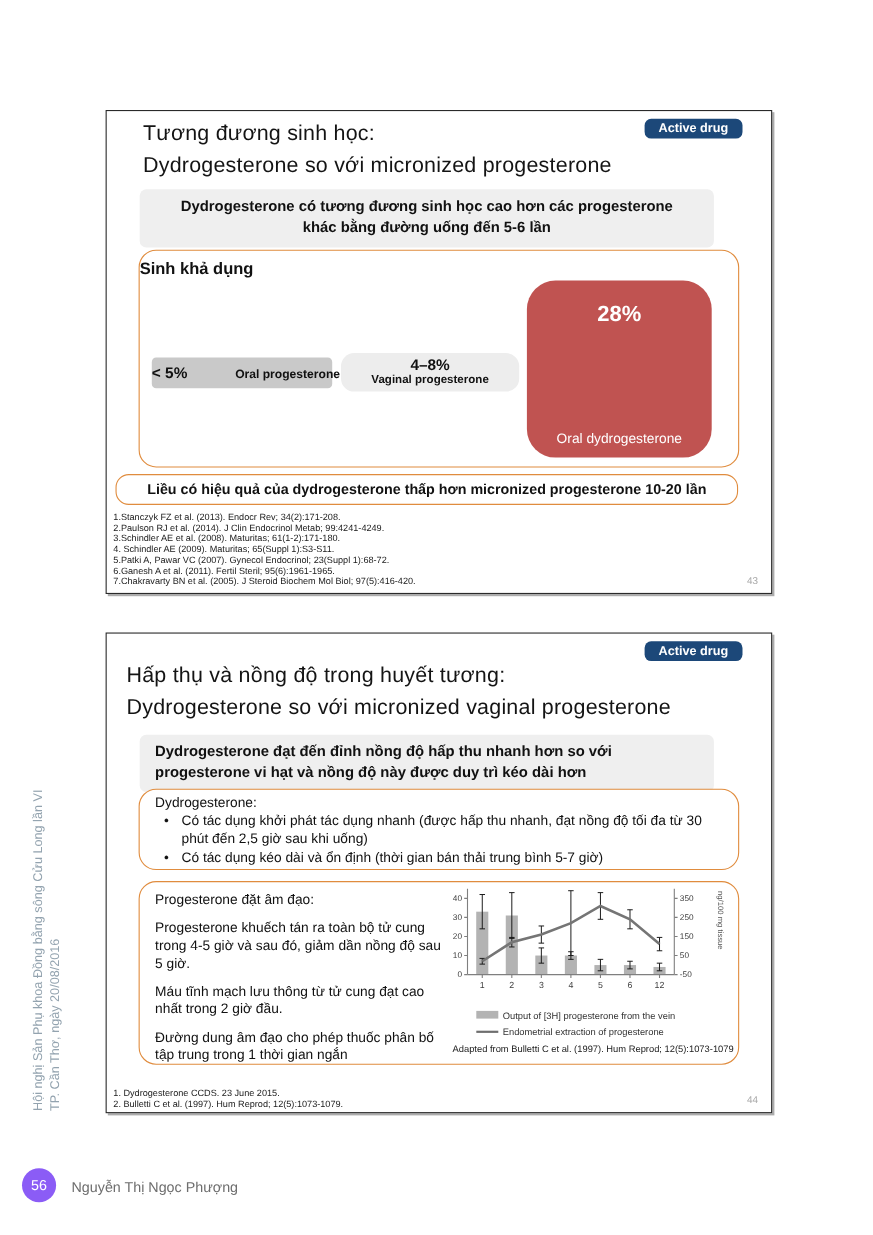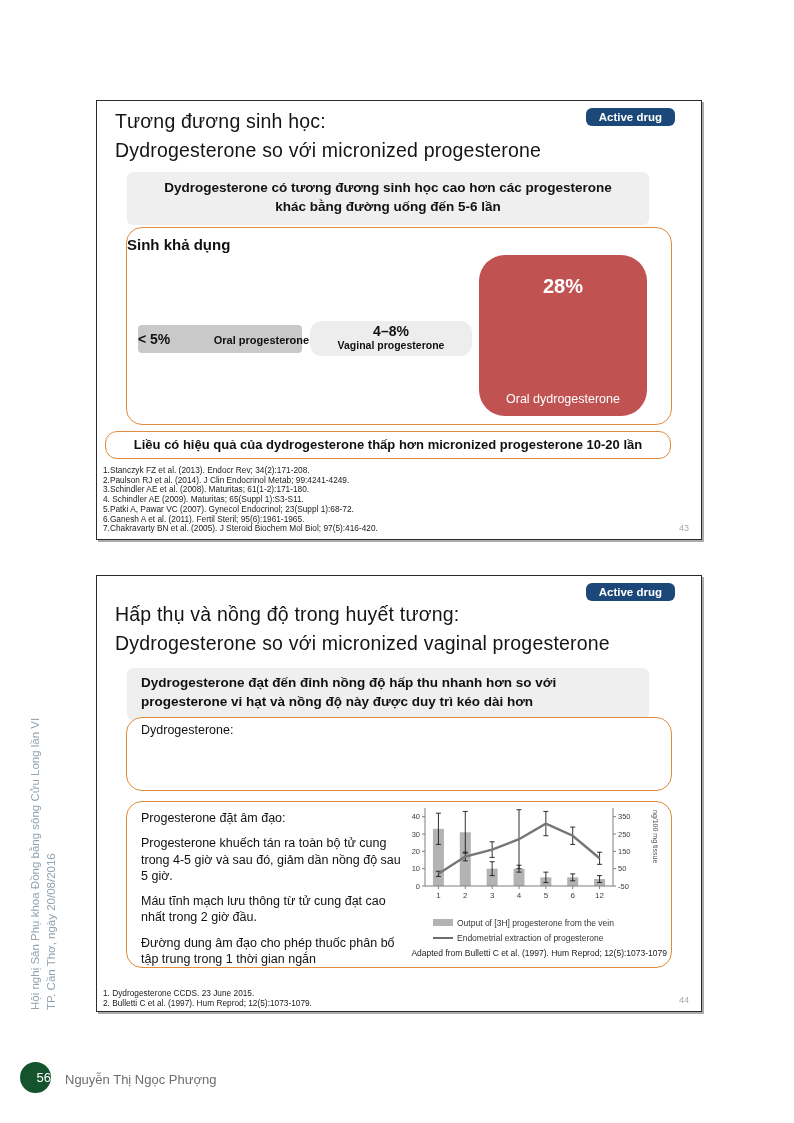--- a/index.html
+++ b/index.html
@@ -15,21 +15,21 @@
   .slide { position:absolute; left:96px; width:606px; background:#fff;
     border:1.5px solid #2a2a2a; box-shadow:2px 2px 0 rgba(70,70,70,.45); }
   .slide1 { top:100px; height:440px; }
   .slide2 { top:575px; height:437px; }
 
   .badge { position:absolute; top:7px; right:26px; background:#1c4879; color:#fff;
     font-size:11.5px; font-weight:bold; padding:3px 13px; border-radius:6px; }
 
   .slide-title { position:absolute; left:18px; font-size:19.5px; font-weight:400;
     color:#141414; line-height:29px; letter-spacing:.2px; }
-  .slide1 .slide-title { top:6px; }
+  .slide1 .slide-title { top:6px;margin-left:15px; }
   .slide2 .slide-title { top:24px; }
 
   .highlight { position:absolute; left:30px; width:522px; background:#efefef;
     border-radius:6px; font-size:13.5px; font-weight:600; color:#111; line-height:1.4; }
   .slide1 .highlight { top:71px; text-align:center; padding:7px 26px 8px; }
   .slide2 .highlight { top:92px; text-align:left; padding:6px 14px 8px; }
 
   .orange-box { border:1.6px solid #e08c3e; border-radius:16px; position:absolute; background:#fff; }
 
   
@@ -68,21 +68,21 @@
   .chart-wrap { position:absolute; left:280px; top:2px; width:262px; }
   .chart-wrap svg { display:block; }
   .legend { margin:7px 0 0 26px; font-size:8.5px; color:#333; }
   .legend-row { display:flex; align-items:center; height:15px; }
   .sw-bar { display:inline-block; width:20px; height:7px; background:#b3b3b3; margin-right:4px; }
   .sw-line { display:inline-block; width:20px; height:0; border-top:2.5px solid #6e6e6e; margin-right:4px; }
   .chart-caption { font-size:8.5px; color:#1a1a1a; text-align:right; margin-top:3px; padding-right:2px; }
 
   
   .footer-circle { position:absolute; left:20px; top:1062px; width:31px; height:31px; border-radius:50%;
-    background:#14532d; color:#fff; font-size:13px; text-align:right; line-height:31px; }
+    background:#8b5cf6; color:#fff; font-size:13px; text-align:center; line-height:31px; }
   .footer-author { position:absolute; left:65px; top:1072px; font-size:13px; color:#6e6e6e; }
 </style>
 </head>
 <body>
 
 <div class="page">
 
   <div class="sidebar-note">
     <div>Hội nghị Sản Phụ khoa Đồng bằng sông Cửu Long lần VI</div>
     <div>TP. Cần Thơ, ngày 20/08/2016</div>
@@ -129,20 +129,24 @@
   <section class="slide slide2">
     <span class="badge">Active drug</span>
     <h2 class="slide-title">
       <span>Hấp thụ và nồng độ trong huyết tương:</span><br>
       <span>Dydrogesterone so với micronized vaginal progesterone</span>
     </h2>
     <div class="highlight">Dydrogesterone đạt đến đỉnh nồng độ hấp thu nhanh hơn so với progesterone vi hạt và nồng độ này được duy trì kéo dài hơn</div>
 
     <div class="orange-box dydro-box">
       <div>Dydrogesterone:</div>
+      <ul>
+        <li>Có tác dụng khởi phát tác dụng nhanh (được hấp thu nhanh, đạt nồng độ tối đa từ 30 phút đến 2,5 giờ sau  khi uống)</li>
+        <li>Có tác dụng kéo dài và ổn định (thời gian bán thải trung bình 5-7 giờ)</li>
+      </ul>
     </div>
 
     <div class="orange-box prog-box">
       <div class="prog-text">
         <p>Progesterone đặt âm đạo:</p>
         <p>Progesterone khuếch tán ra toàn bộ tử  cung  trong 4-5 giờ và sau đó, giảm dần nồng độ sau 5 giờ.</p>
         <p>Máu tĩnh mạch lưu thông từ tử cung đạt cao nhất trong 2 giờ đầu.</p>
         <p>Đường dung âm đạo cho phép thuốc phân bố tập trung trong 1 thời gian ngắn</p>
       </div>
       <div class="chart-wrap">

